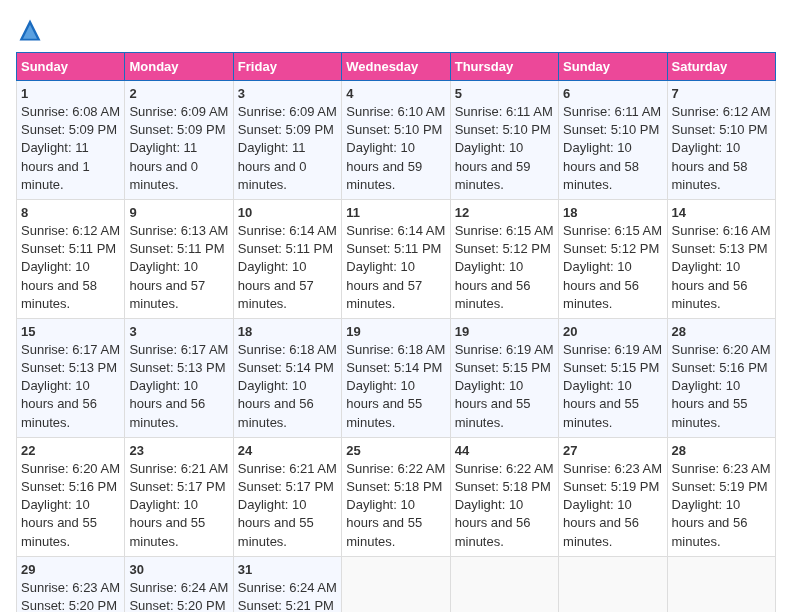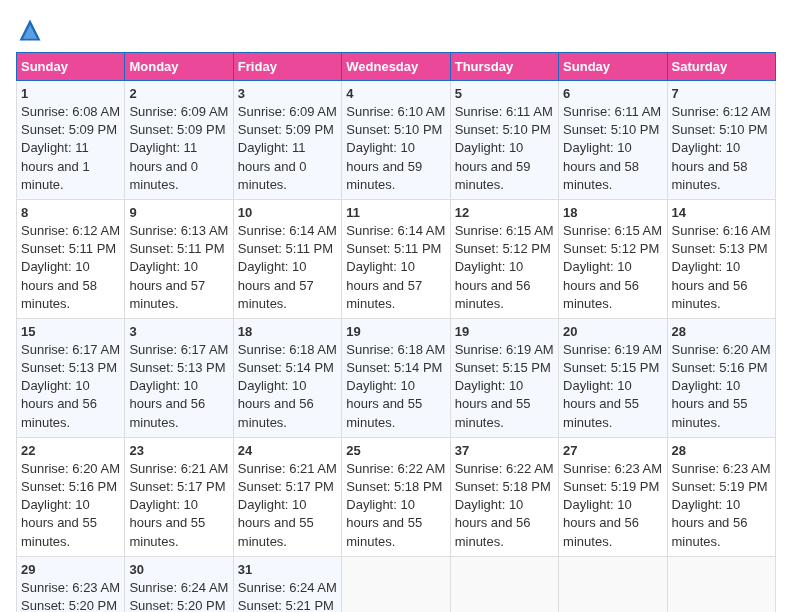--- a/index.html
+++ b/index.html
@@ -331,21 +331,21 @@
       </td>
         <td>
         <span class="day-num">25</span>
         <div class="cell-content">
           Sunrise: 6:22 AM<br>
           Sunset: 5:18 PM<br>
           Daylight: 10 hours and 55 minutes.
         </div>
       </td>
         <td>
-        <span class="day-num">37</span>
+        <span class="day-num">44</span>
         <div class="cell-content">
           Sunrise: 6:22 AM<br>
           Sunset: 5:18 PM<br>
           Daylight: 10 hours and 56 minutes.
         </div>
       </td>
         <td>
         <span class="day-num">27</span>
         <div class="cell-content">
           Sunrise: 6:23 AM<br>

